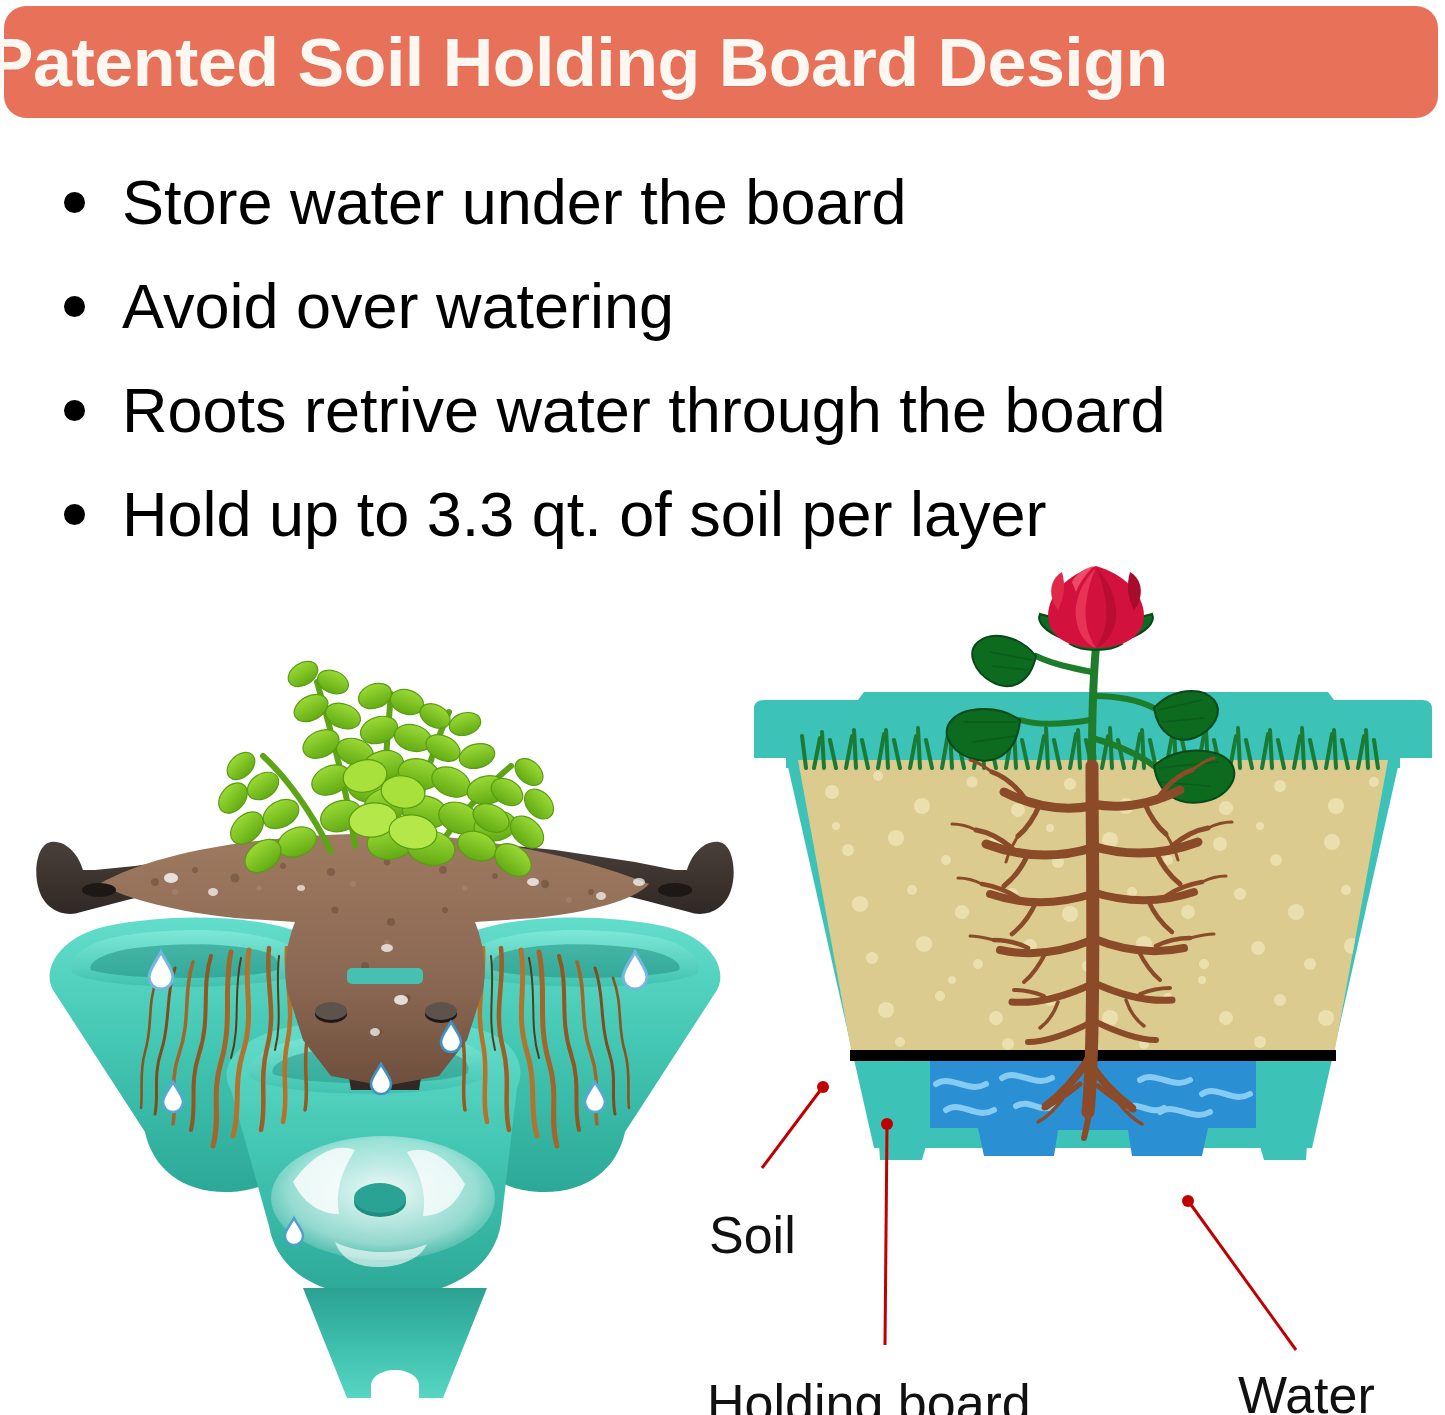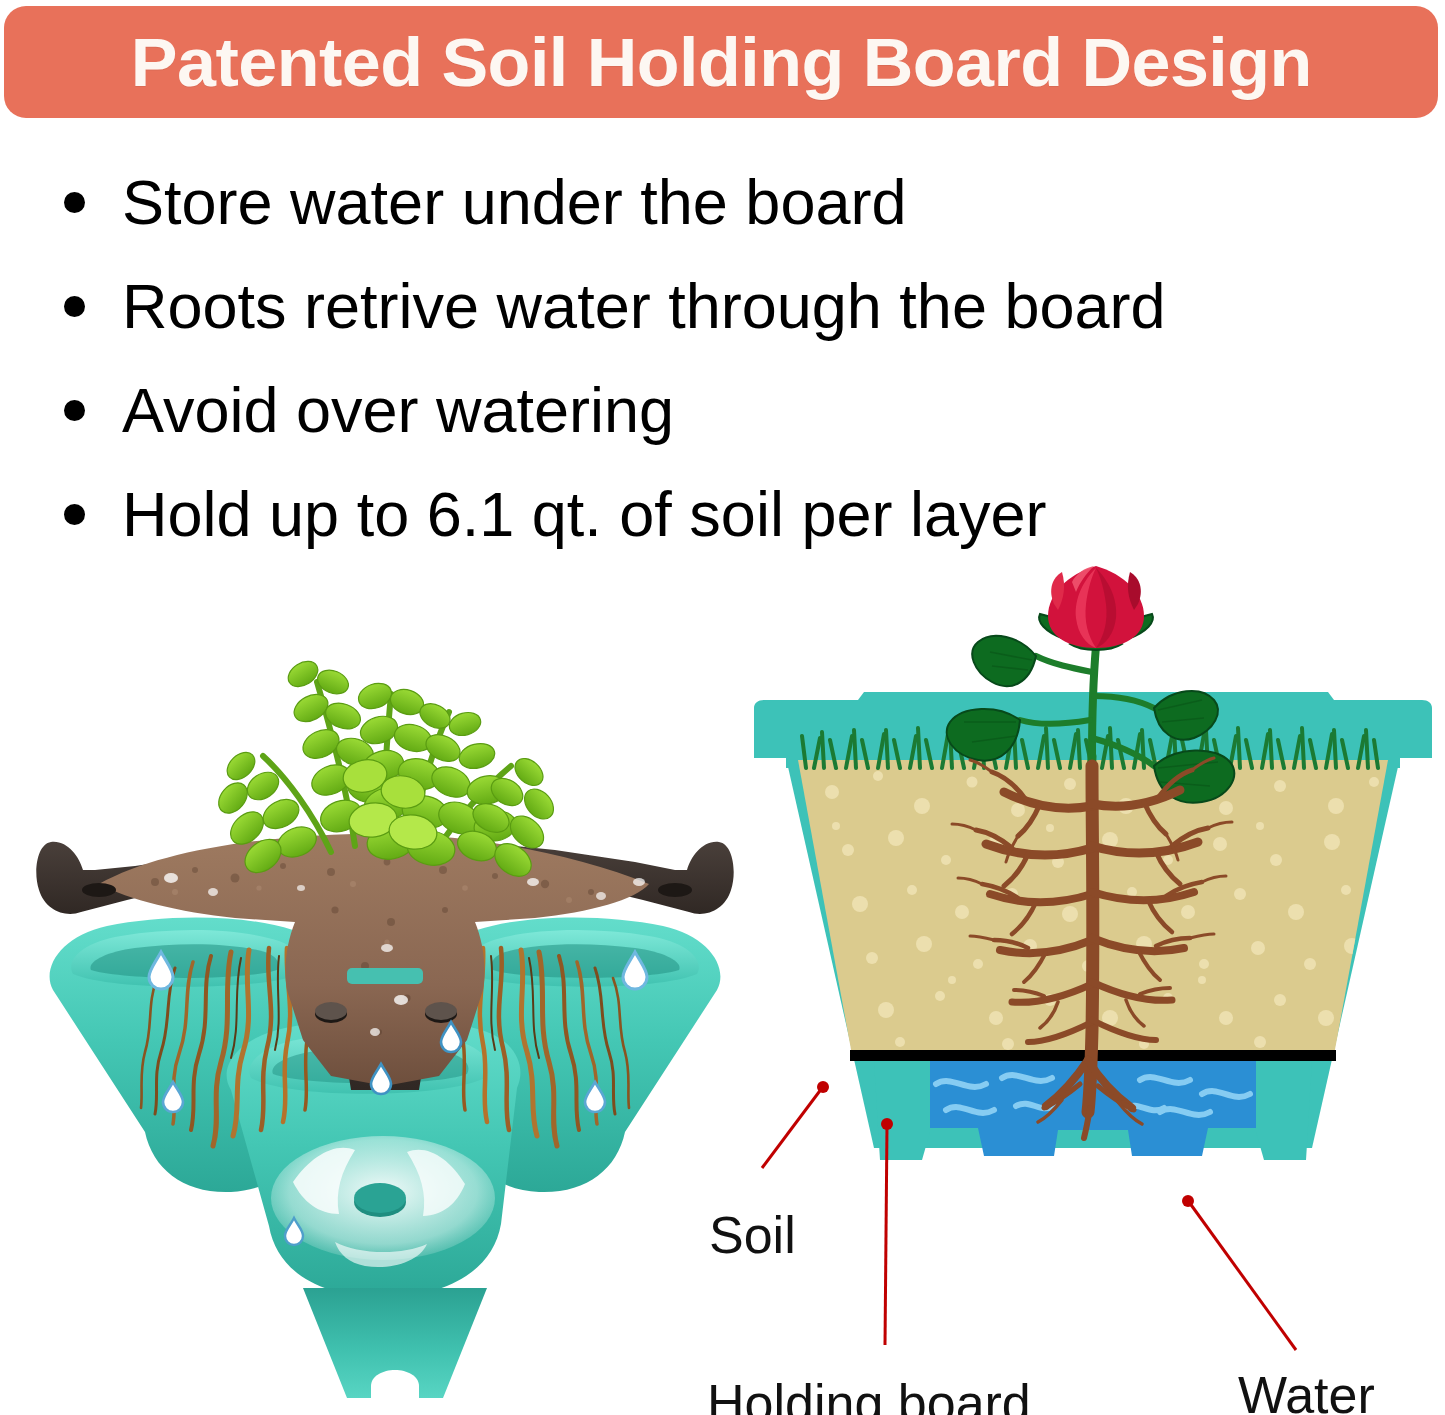--- a/index.html
+++ b/index.html
@@ -23,21 +23,20 @@
   #header-banner {
     position: absolute;
     left: 4px;
     top: 6px;
     width: 1434px;
     height: 112px;
     background: #e8715a;
     border-radius: 22px;
     display: flex;
     align-items: center;
-    justify-content: center;
     box-sizing: border-box;
   }
   #header-title {
     color: #fdf7f2;
     font-family: "Liberation Sans", sans-serif;
     font-weight: bold;
     font-size: 68px;
     letter-spacing: -0.5px;
     line-height: 1;
     white-space: nowrap;
@@ -125,31 +124,31 @@
 
   <div id="bullet-list">
 
     <div class="bullet-row">
       <span class="bullet-dot"></span>
       <span class="bullet-text">Store water under the board</span>
     </div>
 
     <div class="bullet-row">
       <span class="bullet-dot"></span>
+      <span class="bullet-text">Avoid over watering</span>
+    </div>
+
+    <div class="bullet-row">
+      <span class="bullet-dot"></span>
       <span class="bullet-text">Roots retrive water through the board</span>
     </div>
 
     <div class="bullet-row">
       <span class="bullet-dot"></span>
-      <span class="bullet-text">Avoid over watering</span>
-    </div>
-
-    <div class="bullet-row">
-      <span class="bullet-dot"></span>
-      <span class="bullet-text">Hold up to 6.1 qt. of soil per layer</span>
+      <span class="bullet-text">Hold up to 3.3 qt. of soil per layer</span>
     </div>
 
   </div>
 
   <div id="figures">
 
     <div id="left-photo">
       <svg viewBox="0 0 700 830" width="700" height="830">
         <defs>
           <linearGradient id="tealG" x1="0" y1="0" x2="0" y2="1">

